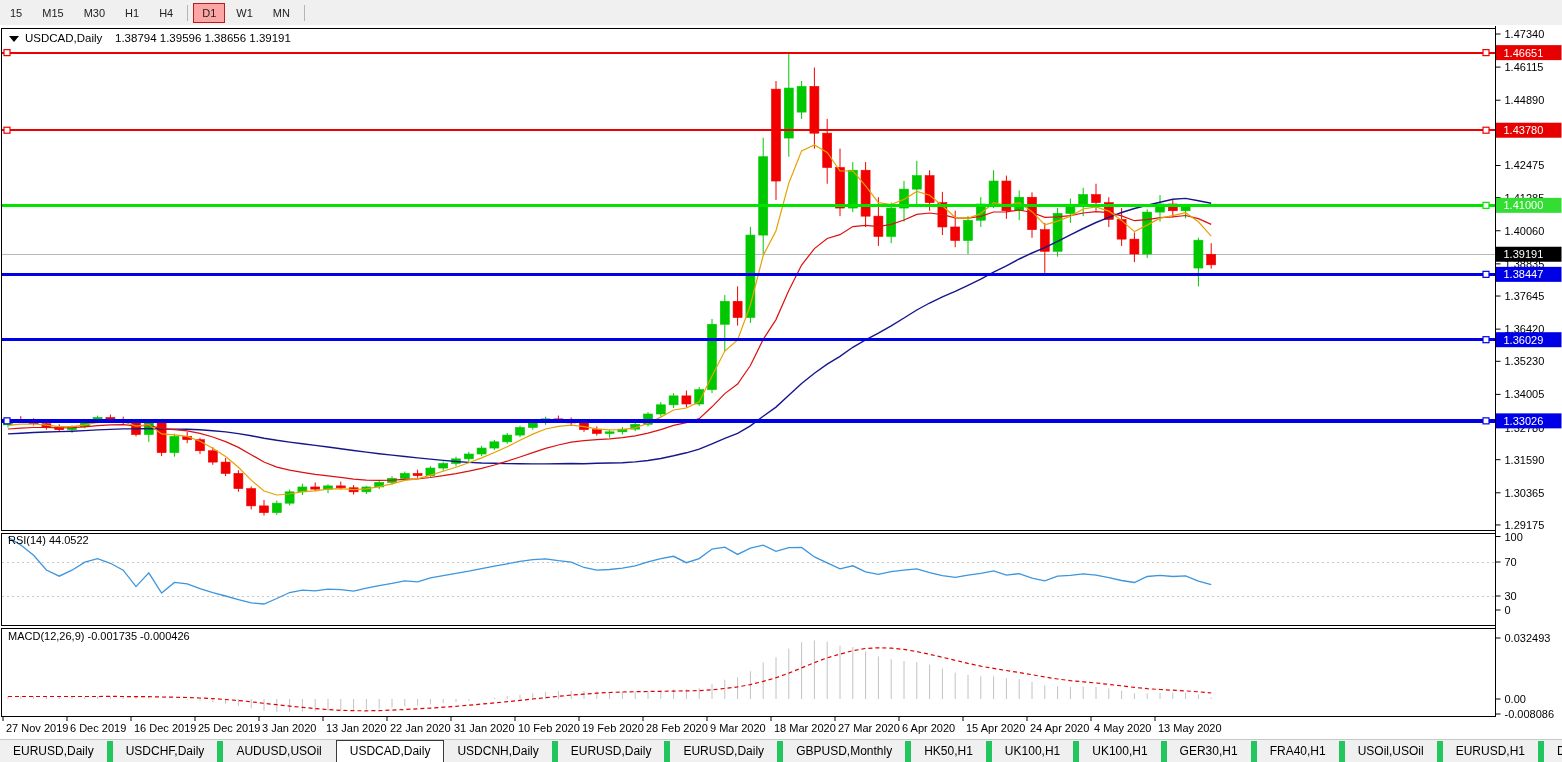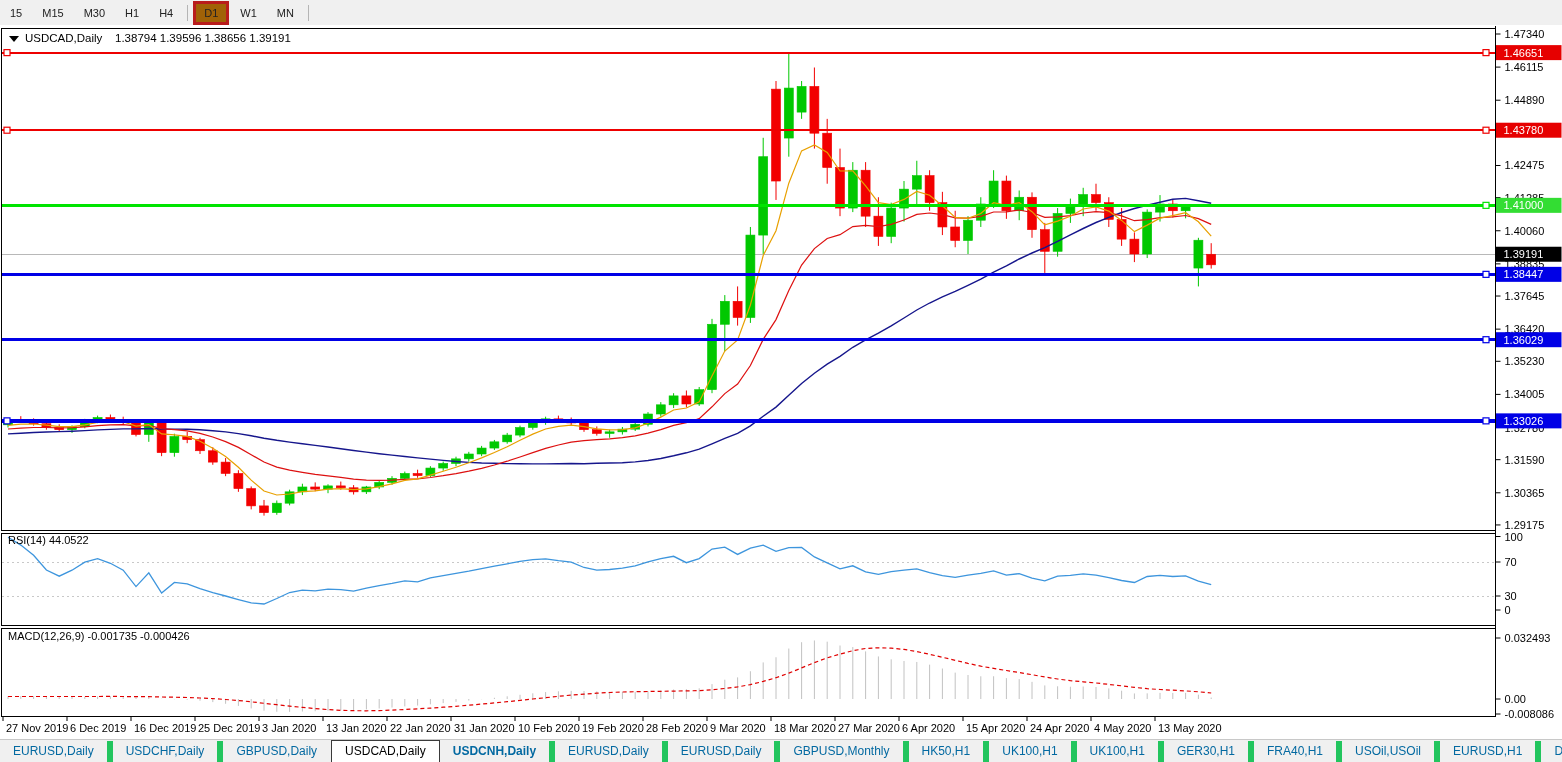--- a/index.html
+++ b/index.html
@@ -2,32 +2,32 @@
 <html><head>
 <meta charset="utf-8">
 <style>
   html,body{margin:0;padding:0;background:#fff;}
   #app{position:relative;width:1562px;height:762px;overflow:hidden;background:#fff;
        font-family:"Liberation Sans",sans-serif;font-size:11px;color:#000;}
   
   #toolbar{position:absolute;left:0;top:0;width:100%;height:25px;background:#f0f0f0;
            display:flex;align-items:center;}
   .tf{padding:3px 8px;margin:0 1px;color:#222;font-size:11px;border:1px solid transparent;cursor:default;}
-  .tf.active{background:#a16207;border:3px solid #b91c1c;}
+  .tf.active{background:#fca5a5;border:1px solid #b91c1c;}
   .tf-sep{width:1px;height:16px;background:#b5b5b5;margin:0 4px;}
   
   #chartwin{position:absolute;left:0;top:26px;width:1562px;height:714px;background:#fff;}
   svg text{font-family:"Liberation Sans",sans-serif;}
   
   #tabbar{position:absolute;left:0;bottom:0;width:100%;height:22px;background:#f0f0f0;
           border-top:1px solid #c8c8c8;display:flex;align-items:flex-end;}
-  .tab{padding:3px 13px 4px 13px;font-size:12px;color:#0369a1;white-space:nowrap;position:relative;cursor:default;}
+  .tab{padding:3px 13px 4px 13px;font-size:12px;color:#000000;white-space:nowrap;position:relative;cursor:default;}
   .tab + .tab{border-left:6px solid #22c55e;}
   .tab.active{background:#fff;border:1px solid #3a3a3a;border-bottom:none;color:#000;margin-left:1px;}
-  .tab.active + .tab{border-left:none;font-weight:bold;}
+  .tab.active + .tab{border-left:none;}
   #tab-scroll{margin-left:auto;padding:0 8px 4px 0;color:#888;font-size:9px;letter-spacing:6px;}
 </style>
 </head>
 <body>
 
 <div id="app">
 
   <div id="toolbar">
       <div class="tf">15</div>
       <div class="tf">M15</div>
@@ -469,21 +469,21 @@
       <text x="115" y="16" font-size="11.5" fill="#000">1.38794 1.39596 1.38656 1.39191</text>
       <text x="8" y="518" font-size="11" fill="#000">RSI(14) 44.0522</text>
       <text x="8" y="614" font-size="11" fill="#000">MACD(12,26,9) -0.001735 -0.000426</text>
     </svg>
   </div>
 
   <div id="tabbar">
 
   <div class="tab">EURUSD,Daily</div>
       <div class="tab">USDCHF,Daily</div>
-      <div class="tab">GBPUSD,Daily</div>
+      <div class="tab">AUDUSD,USOil</div>
       <div class="tab active">USDCAD,Daily</div>
       <div class="tab">USDCNH,Daily</div>
       <div class="tab">EURUSD,Daily</div>
       <div class="tab">EURUSD,Daily</div>
       <div class="tab">GBPUSD,Monthly</div>
       <div class="tab">HK50,H1</div>
       <div class="tab">UK100,H1</div>
       <div class="tab">UK100,H1</div>
       <div class="tab">GER30,H1</div>
       <div class="tab">FRA40,H1</div>

